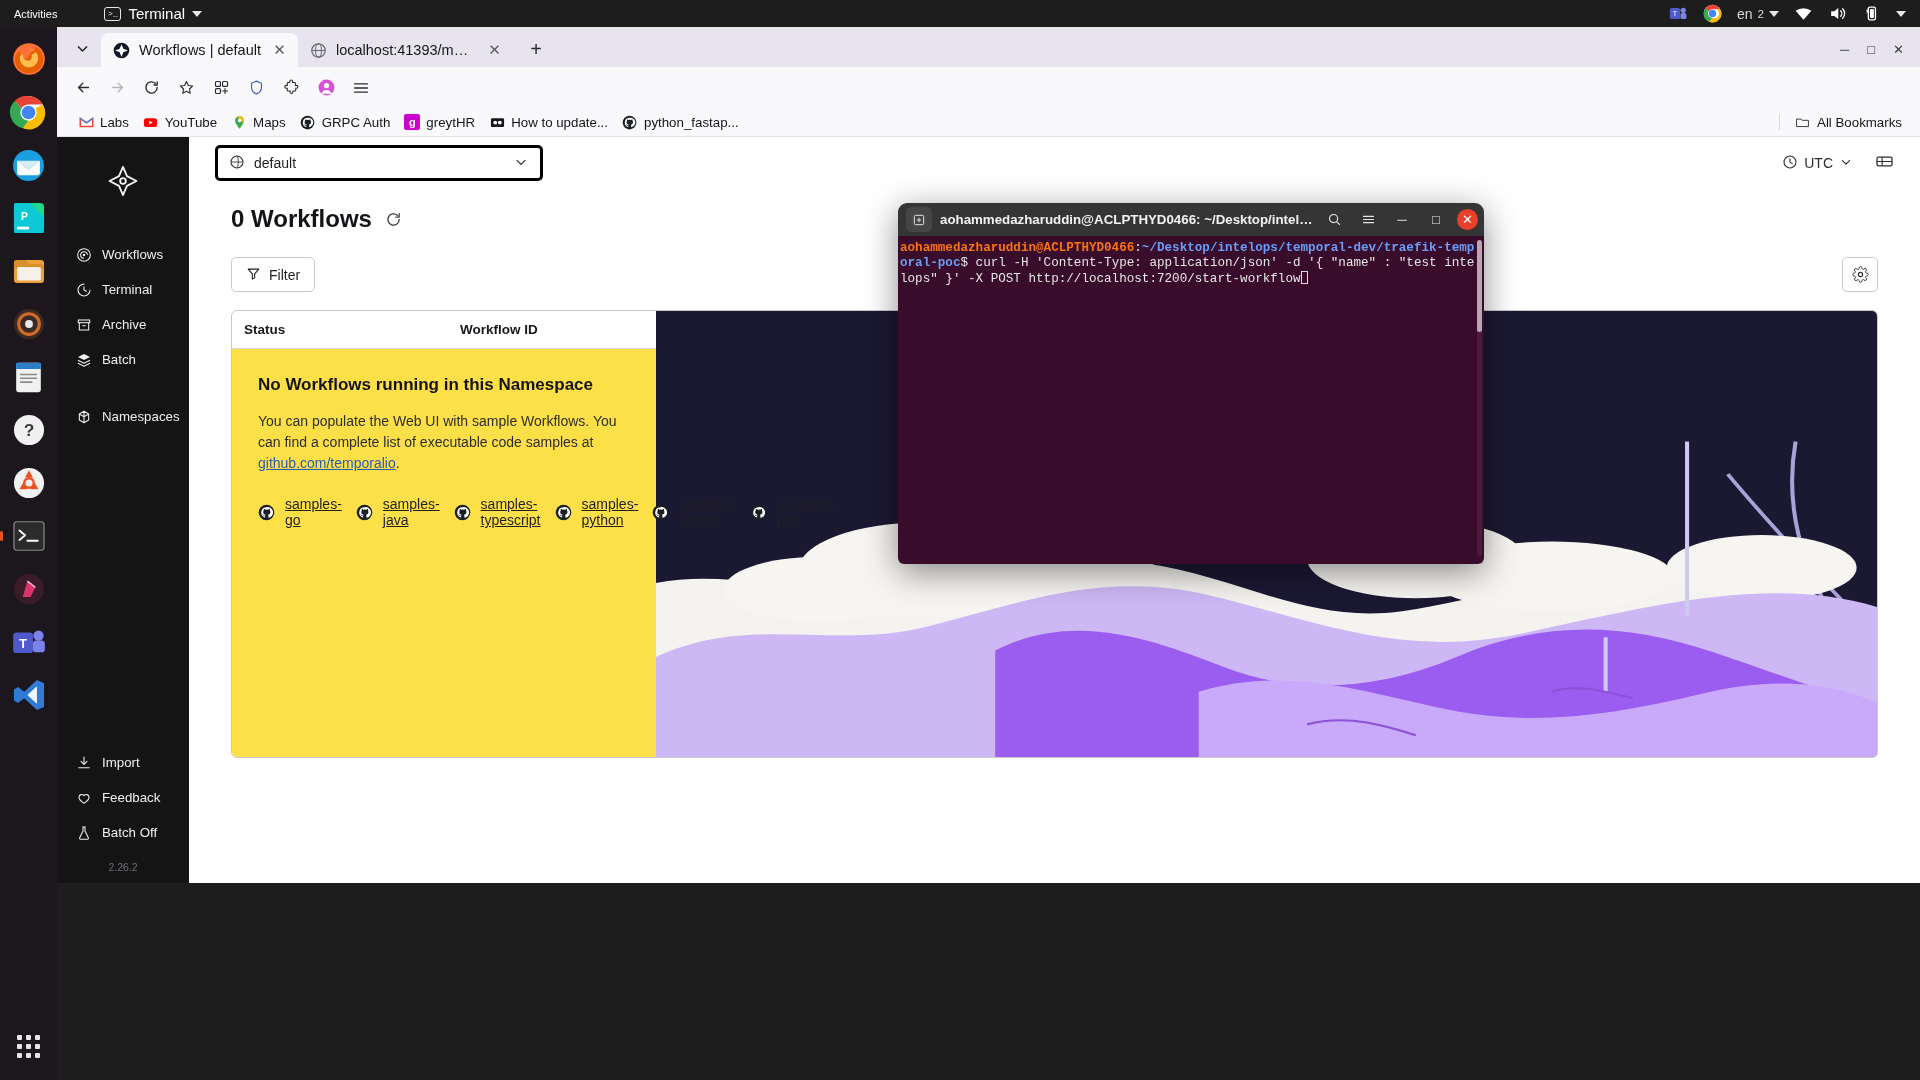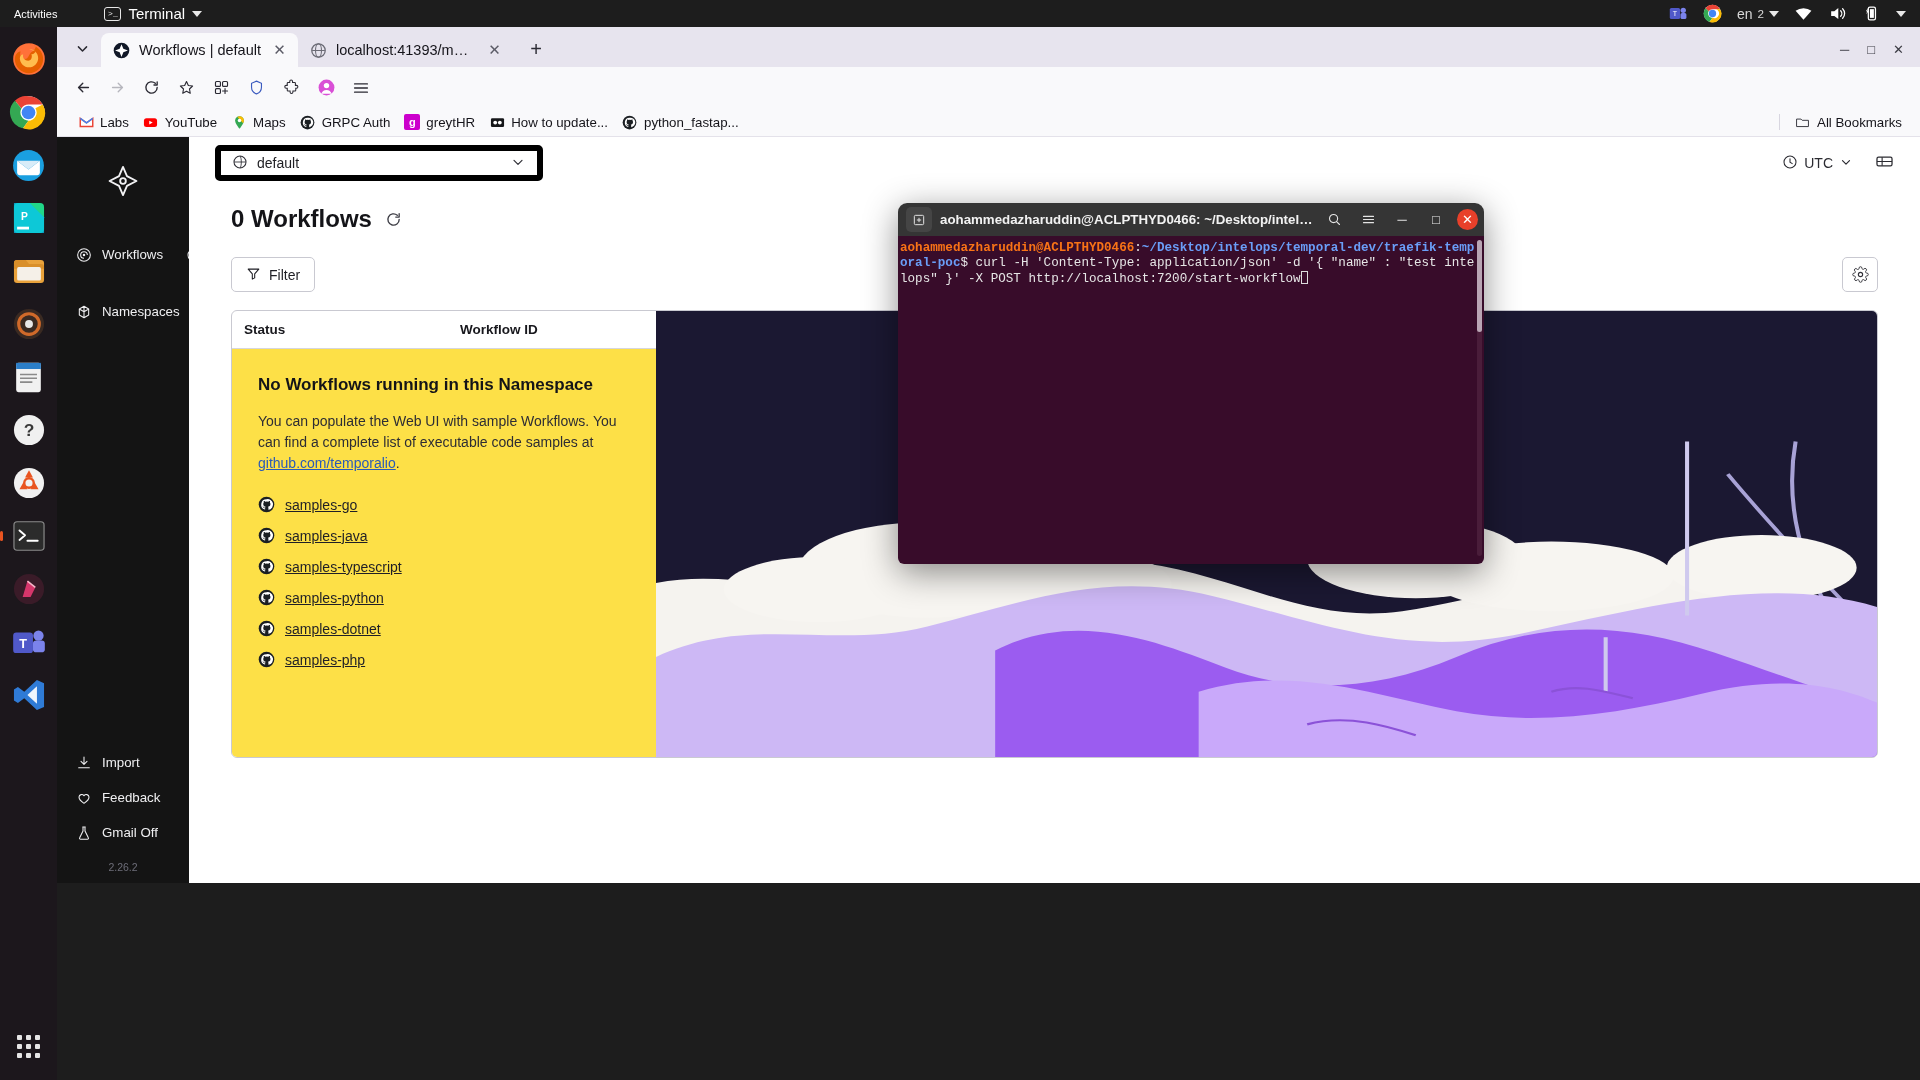--- a/index.html
+++ b/index.html
@@ -102,34 +102,34 @@
   #bm-right { margin-left: auto; display: flex; align-items: center; gap: 7px;
               padding-right: 8px; border-left: 1px solid #d8d6e0; padding-left: 14px; }
 
   
   #page { position: relative; height: 746px; background: #f7f7f9; display: flex; }
   #tside {
     width: 132px; background: #141414; color: #e8e8ea; flex: none;
     display: flex; flex-direction: column; padding-top: 16px; position: relative;
   }
   #tlogo { display:flex; align-items:center; justify-content:center; height: 56px; }
-  .tnav { margin-top: 30px; display: flex; flex-direction: row; gap: 4px; }
+  .tnav { margin-top: 30px; display: flex; flex-direction: column; gap: 4px; }
   .tnav-item { display: flex; align-items: center; gap: 10px; padding: 7px 0 7px 18px;
                font-size: 13.3px; color: #efeff1; }
   .tnav-item .ic { width: 17px; height: 17px; flex: none; display:inline-flex;
                    align-items:center; justify-content:center; }
   .tnav-sep { height: 26px; }
   #tbottom { margin-top: auto; padding-bottom: 10px; display: flex; flex-direction: column; gap: 4px; }
   #tversion { font-size: 10.5px; color: #6d6d78; text-align: center; padding-top: 9px; }
 
   #tmain { flex: 1; position: relative; overflow: hidden; background: #fff; }
   #tmain-top { height: 52px; display: flex; align-items: center; padding: 0 26px; gap: 14px;
                background: #fff; }
   #ns-select {
-    width: 328px; height: 36px; border: 6px solid #000000; border-radius: 5px;
+    width: 328px; height: 36px; border: 3px solid #000000; border-radius: 5px;
     display: flex; align-items: center; padding: 8px 11px; gap: 9px; font-size: 14px; color: #1f1f23;
     background: #fff;
   }
   #ns-select .nsname { flex: 1; }
   #tmain-top-right { margin-left: auto; display: flex; align-items: center; gap: 22px;
                      font-size: 14px; color: #2b2b31; }
   .tz { display: flex; align-items: center; gap: 6px; }
 
   #tcontent { padding: 0 42px; }
   #wf-title-row { display: flex; align-items: center; gap: 13px; margin-top: 16px; }
@@ -155,21 +155,21 @@
   #wf-thead .th { padding-left: 12px; }
   #wf-thead .th.status { width: 216px; }
   #wf-thead .th.wfid { width: 376px; }
   #wf-thead .th.runid { width: 376px; }
 
   #empty-state { padding: 26px 26px 0 26px; font-size: 14px; color: #2d2d34; position: relative;
                  z-index: 2; width: 424px; background: #fde047; height: 410px; }
   #empty-title { font-size: 17px; font-weight: bold; color: #141418; }
   #empty-desc { margin-top: 16px; line-height: 1.5; width: 364px; }
   .elink { color: #2a5ab8; text-decoration: underline; }
-  #samples { margin-top: 22px; display: flex; flex-direction: column; gap: 14px; }
+  #samples { margin-top: 22px; display: flex; flex-direction: row; gap: 14px; }
   .sample { display: flex; align-items: center; gap: 10px; font-size: 14px; }
   .sample a { color: #1f1f26; text-decoration: underline; }
   .gh { width: 17px; height: 17px; flex: none; }
 
   
   #scenic { position: absolute; left: 424px; top: 0; right: 0; bottom: 0; overflow: hidden; }
 
   
   #terminal {
     position: absolute; left: 898px; top: 203px; width: 586px; height: 361px;
@@ -526,21 +526,21 @@
               </svg>
           </span>
           <span>Feedback</span>
         </div>
         <div class="tnav-item">
           <span class="ic">
             <svg viewBox="0 0 24 24" width="16" height="16">
                 <path d="M9.5 3h5M10.5 3v6L5.5 19a1.6 1.6 0 001.4 2.4h10.2A1.6 1.6 0 0018.5 19l-5-10V3" fill="none" stroke="#efeff1" stroke-width="1.6" stroke-linejoin="round"></path>
               </svg>
           </span>
-          <span>Gmail Off</span>
+          <span>Batch Off</span>
         </div>
         <div id="tversion">2.26.2</div>
       </div>
     </div>
 
     <div id="tmain">
 
       <div id="tmain-top">
         <div id="ns-select">
           <span>

